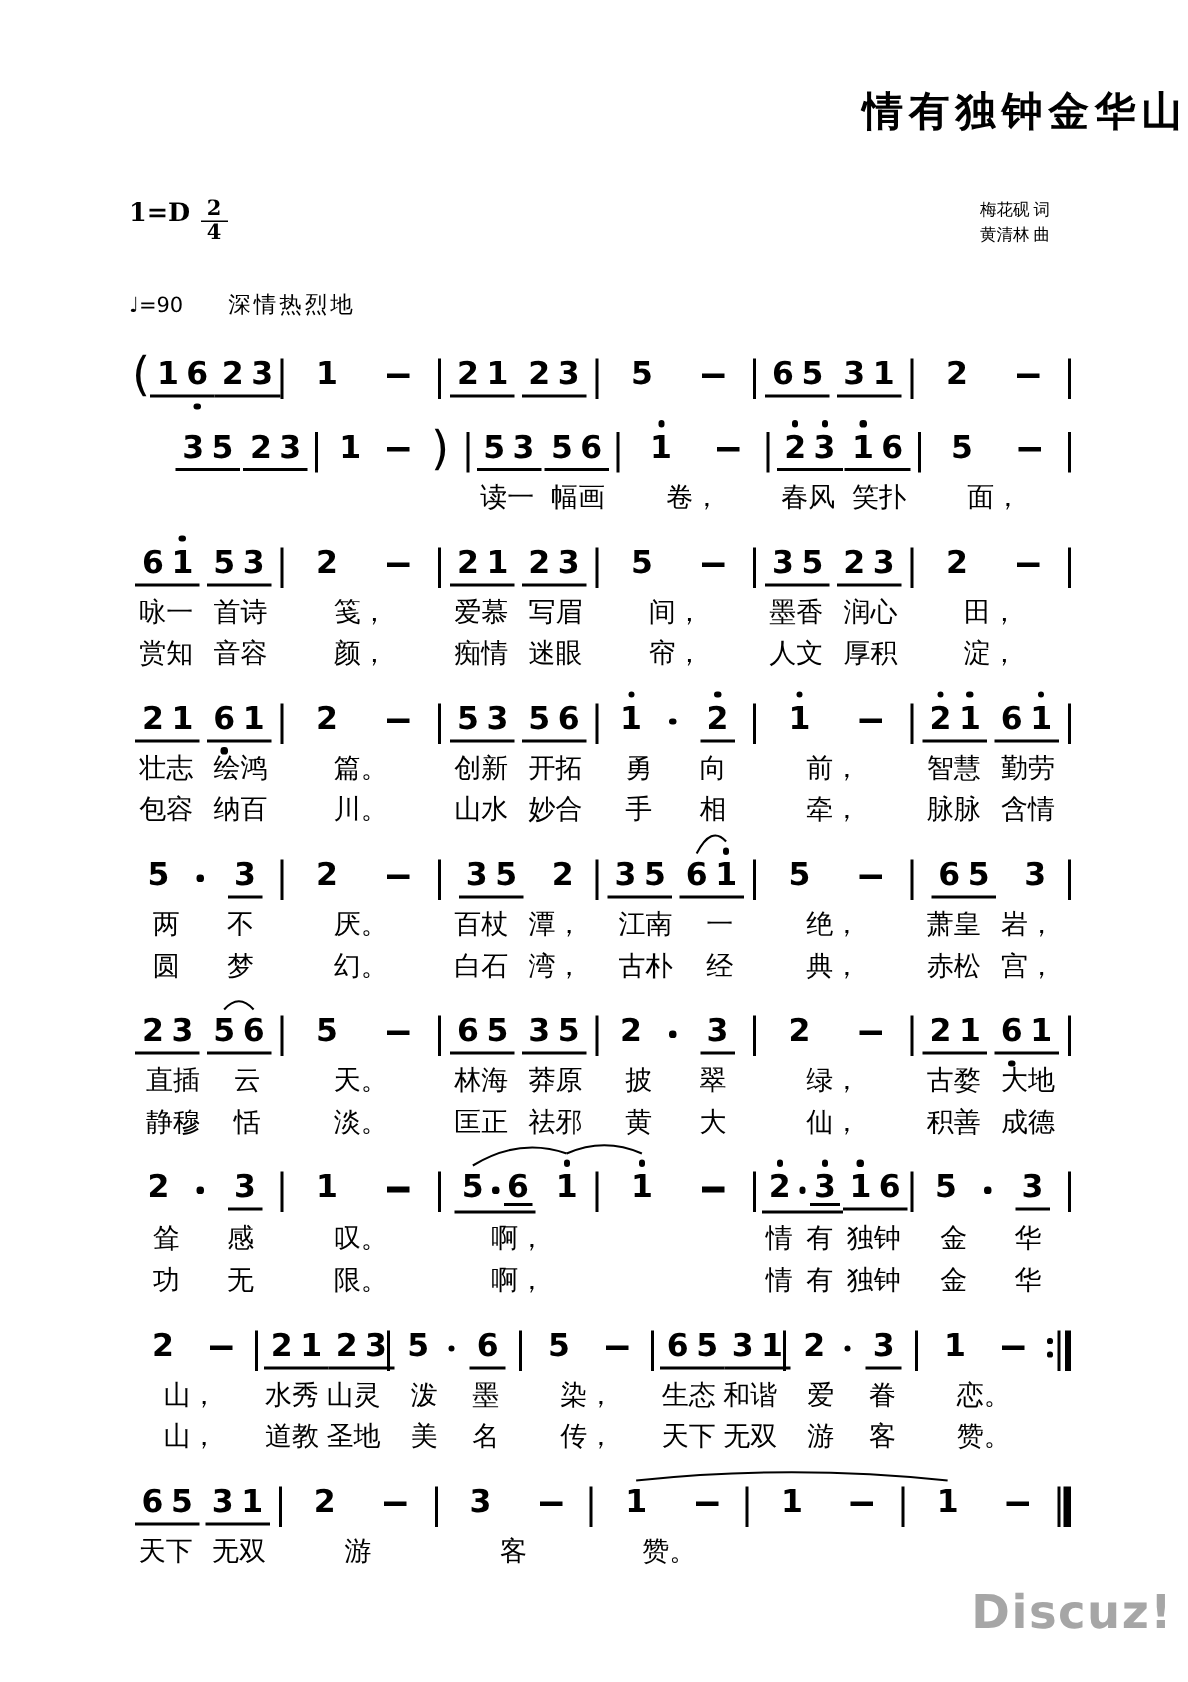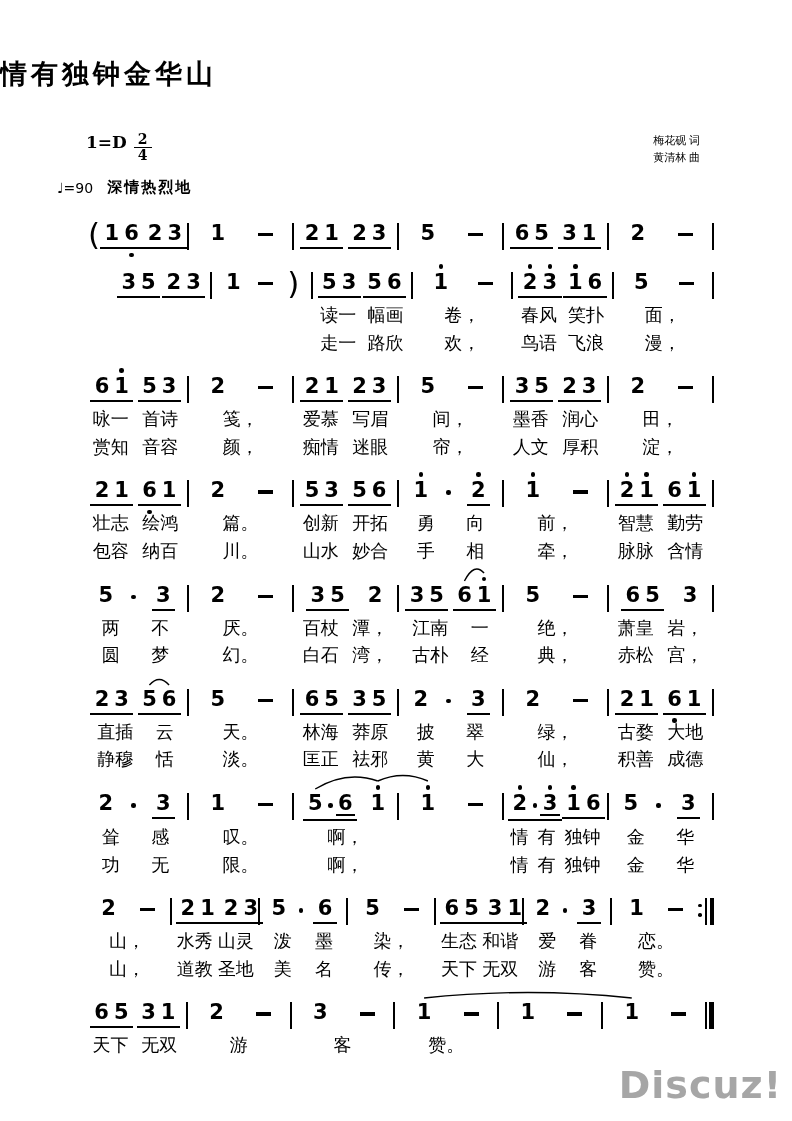--- a/index.html
+++ b/index.html
@@ -1,31 +1,31 @@
 <!DOCTYPE html>
 <html><head>
 <meta charset="utf-8">
 <style>
   html,body{margin:0;padding:0;}
   body{width:792px;height:1121px;background:#ffffff;position:relative;overflow:hidden;
        font-family:"Liberation Serif","DejaVu Serif",serif;color:#000;}
   .page{padding-top:56px;}
-  .title{text-align:left;font-size:27px;font-weight:bold;letter-spacing:4px;margin:0;
+  .title{text-align:right;font-size:27px;font-weight:bold;letter-spacing:4px;margin:0;
          font-family:"DejaVu Sans","Liberation Sans",sans-serif;}
   .meta-row{display:flex;justify-content:space-between;align-items:flex-start;
             padding:0 92px 0 86px;margin-top:40px;}
   .keysig{font-weight:bold;font-size:17px;display:flex;align-items:flex-start;gap:7px;
           font-family:"DejaVu Serif","Liberation Serif",serif;}
   .frac{display:inline-flex;flex-direction:column;align-items:center;font-size:14px;
         line-height:1.1;font-weight:bold;}
   .frac .num{border-bottom:1.5px solid #000;padding:0 4px;}
   .credits{font-size:11px;line-height:1.55;}
-  .tempo-row{padding:0 57px;margin-top:12px;display:flex;gap:14px;font-size:15px;align-items:center;}
+  .tempo-row{padding:0 86px;margin-top:28px;display:flex;gap:30px;font-size:15px;align-items:center;}
   .tempo-mark{font-family:"DejaVu Sans",sans-serif;font-size:14px;}
-  .expression{font-weight:bold;letter-spacing:2px;}
+  .expression{font-weight:normal;letter-spacing:2px;}
   .score{padding:14px 78px 0 84px;}
   .system{position:relative;margin-bottom:10px;}
   .system.indent{margin-left:28px;}
   .mrow{display:flex;align-items:flex-start;padding-top:12px;}
   .measure{flex:1;display:flex;justify-content:space-around;align-items:flex-start;padding:0 4px;min-width:0;}
   .bar{flex:0 0 2px;height:27px;background:#000;}
   .endbar{display:flex;align-items:flex-start;gap:2.5px;}
   .endbar .thin{width:2px;height:27px;background:#000;}
   .endbar .thick{width:4.5px;height:27px;background:#000;}
   .endbar .dots{display:flex;flex-direction:column;justify-content:space-evenly;height:24px;margin-right:1px;}
@@ -38,21 +38,21 @@
   .dot-lo{position:absolute;bottom:-13px;left:50%;width:4.5px;height:4.5px;margin-left:-2.2px;border-radius:50%;background:#000;}
   .dash{width:15px;height:3.2px;background:#000;margin-top:10px;}
   .augdot,.gdot{width:4.5px;height:4.5px;border-radius:50%;background:#000;margin-top:10px;}
   .gdot{margin-left:3px;margin-right:3px;}
   .paren{font-size:31px;line-height:1;font-family:"DejaVu Sans",sans-serif;margin-top:-4px;font-weight:normal;}
   .lrow{display:flex;align-items:flex-end;margin-top:6px;}
   .lmeas{flex:1;display:flex;justify-content:space-around;padding:0 2px;font-size:18px;line-height:1.2;min-width:0;}
   .lchunk{white-space:nowrap;}
   .lbar{flex:0 0 2px;}
   svg.arcs{position:absolute;left:0;top:0;pointer-events:none;overflow:visible;}
-  .watermark{position:absolute;right:10px;bottom:14px;font-size:38px;font-weight:bold;
+  .watermark{position:absolute;right:10px;bottom:28px;font-size:31px;font-weight:bold;
              font-family:"DejaVu Sans","Liberation Sans",sans-serif;letter-spacing:1px;}
 </style>
 </head>
 <body>
 
 <div class="page">
   <h1 class="title">情有独钟金华山</h1>
 
   <div class="meta-row">
     <div class="keysig">
@@ -196,44 +196,20 @@
           <div class="lmeas">
             <span class="lchunk">春风</span>
             <span class="lchunk">笑扑</span>
           </div>
           <div class="lbar"></div>
           <div class="lmeas">
             <span class="lchunk">面，</span>
           </div>
           <div class="lbar" style="flex: 0 0 2px;"></div>
         </div>
-        <div class="lrow">
-          <div class="lmeas"></div>
-          <div class="lbar"></div>
-          <div class="lmeas"></div>
-          <div class="lbar"></div>
-          <div class="lmeas">
-            <span class="lchunk">走一</span>
-            <span class="lchunk">路欣</span>
-          </div>
-          <div class="lbar"></div>
-          <div class="lmeas">
-            <span class="lchunk">欢，</span>
-          </div>
-          <div class="lbar"></div>
-          <div class="lmeas">
-            <span class="lchunk">鸟语</span>
-            <span class="lchunk">飞浪</span>
-          </div>
-          <div class="lbar"></div>
-          <div class="lmeas">
-            <span class="lchunk">漫，</span>
-          </div>
-          <div class="lbar" style="flex: 0 0 2px;"></div>
-        </div>
       </div>
       <div class="system">
         <div class="mrow">
           <div class="measure">
             <span class="grp">
               <span class="note">6</span>
               <span class="note">1<span class="dot-hi"></span></span>
             </span>
             <span class="grp">
               <span class="note">5</span>

